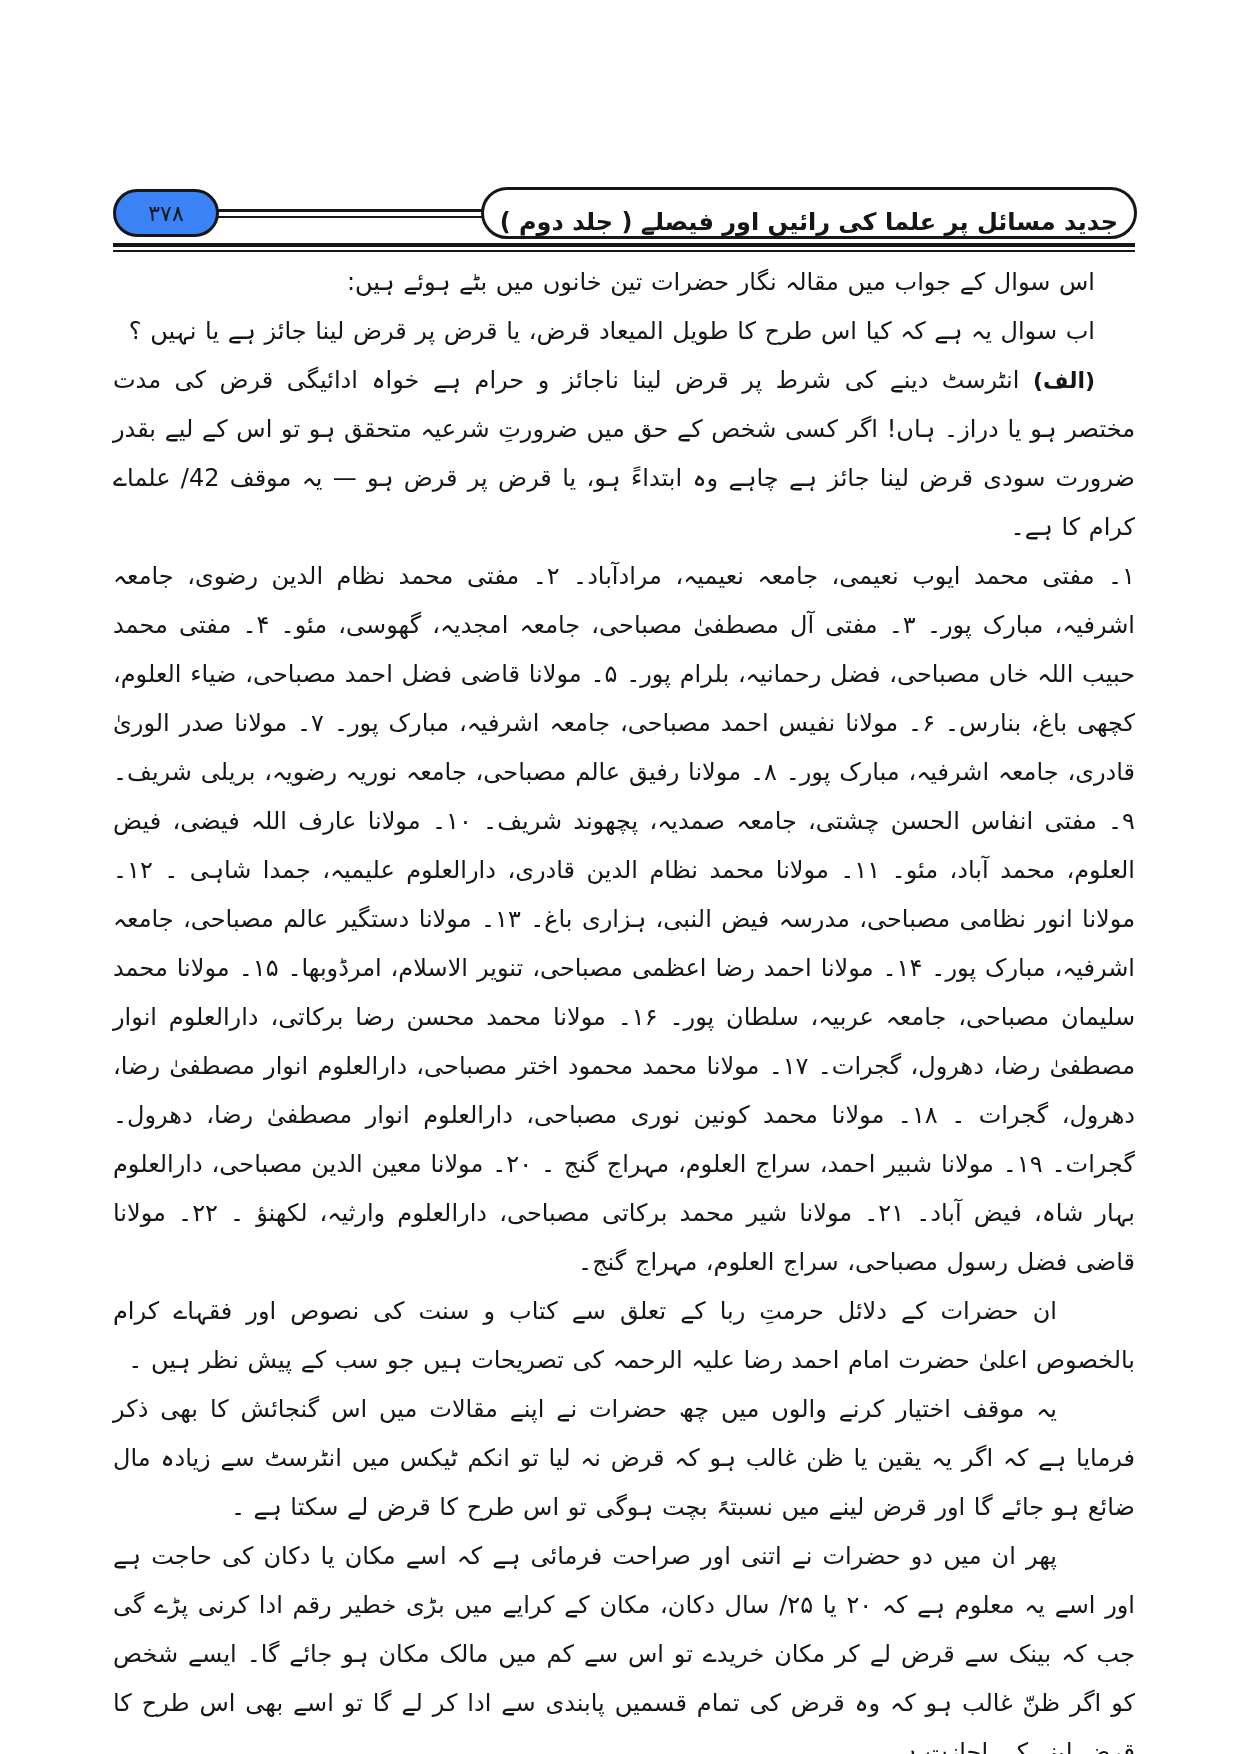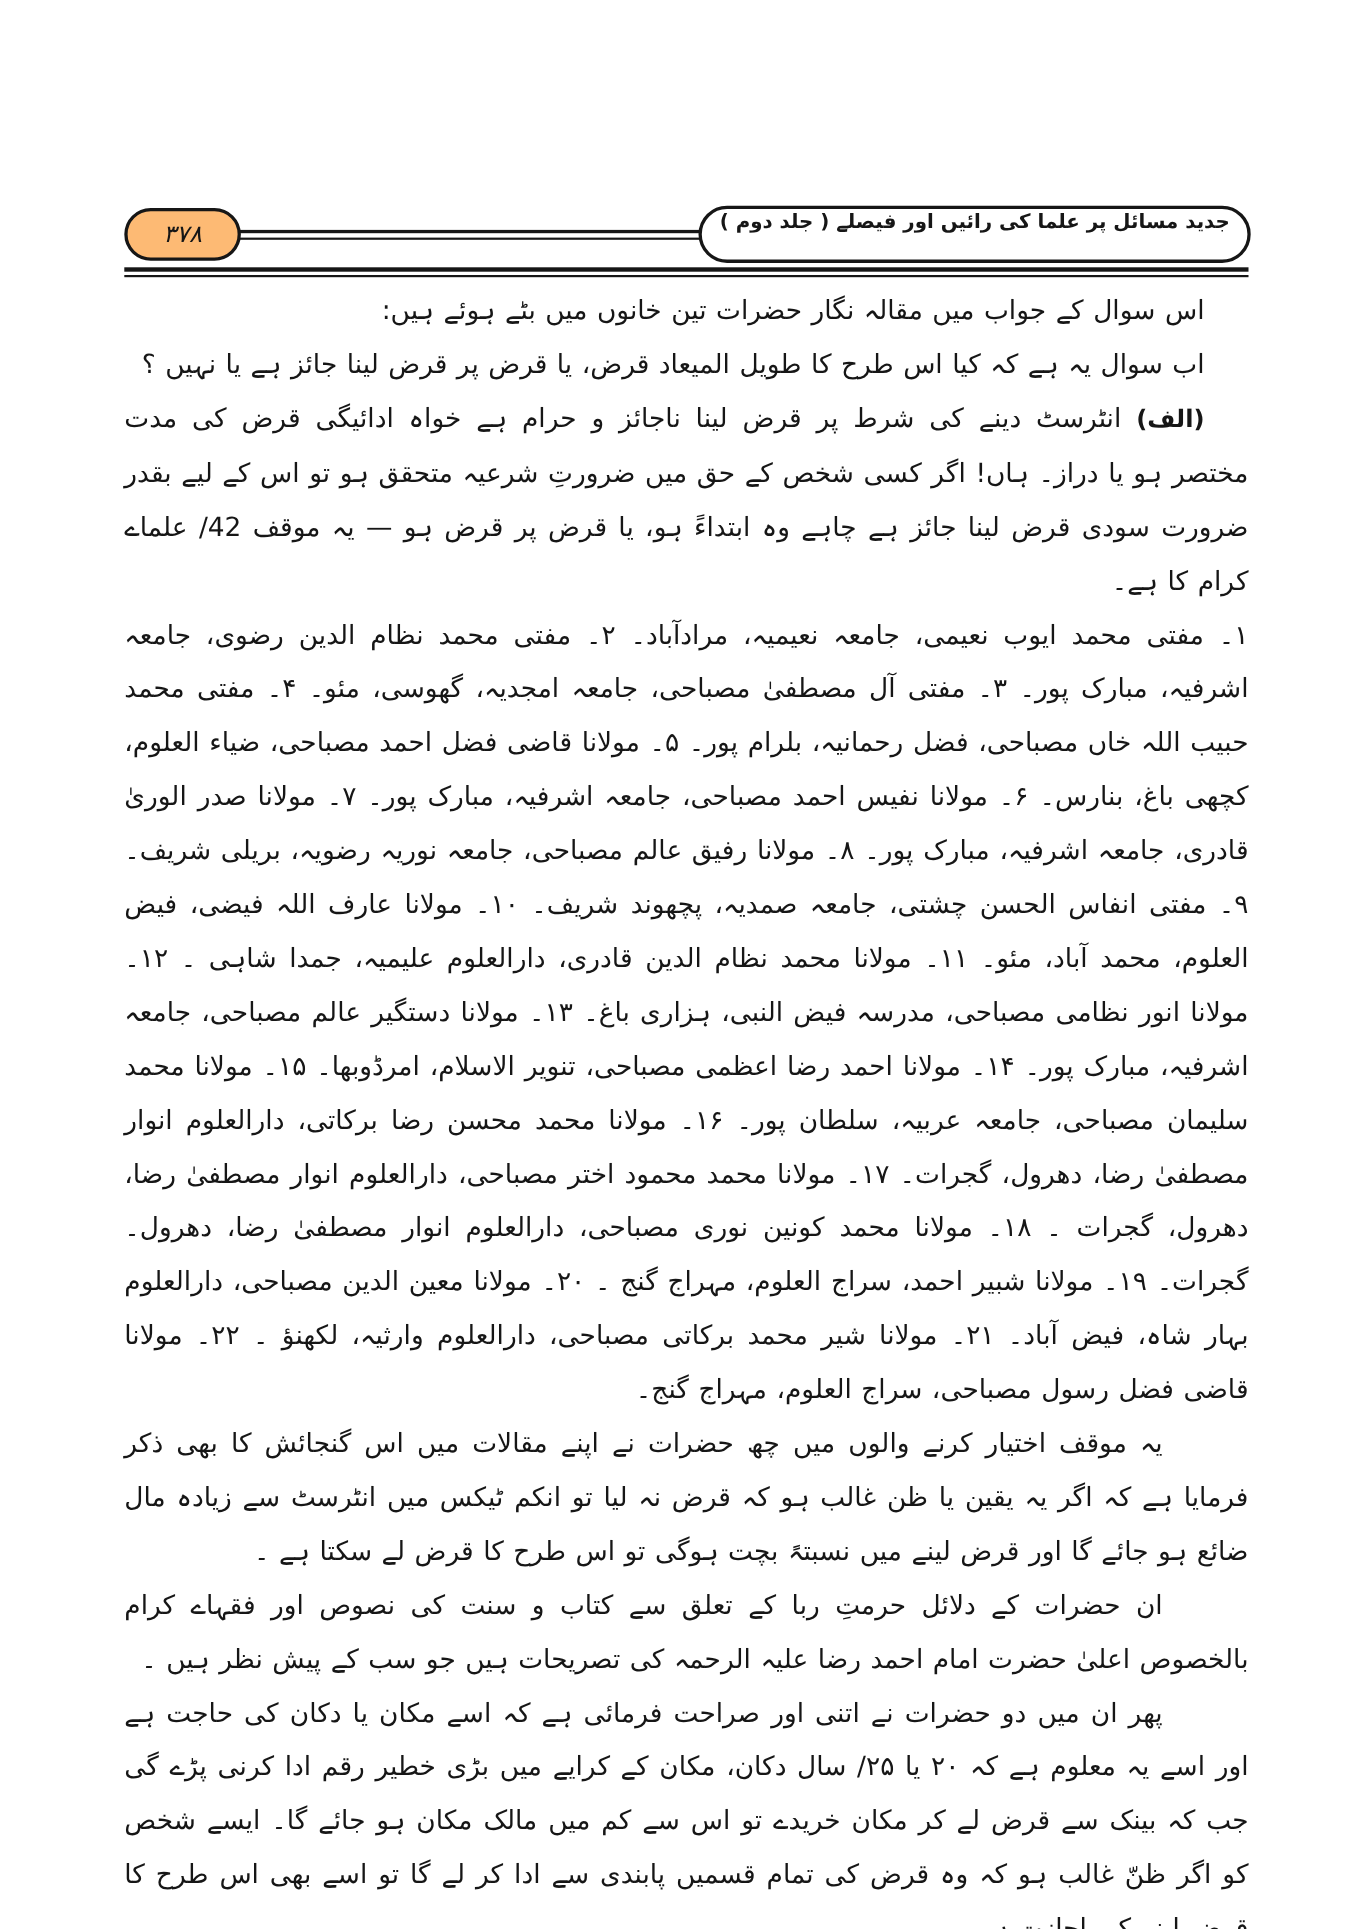--- a/index.html
+++ b/index.html
@@ -23,25 +23,25 @@
     display: flex;
     flex-direction: row;     
     align-items: center;
   }
   .title-pill {
     height: 52px;
     min-width: 372px;
     border: 3px solid #161616;
     border-radius: 30px;
     display: flex;
-    align-items: flex-start;
+    align-items: flex-end;
     justify-content: center;
     padding: 0 16px;
     box-sizing: border-box;
-    font-size: 18px;
+    font-size: 24px;
     font-weight: bold;
     white-space: nowrap;
     background: #ffffff;
     z-index: 2;
   }
   .header-connector {
     flex: 1;
     height: 4px;
     border-top: 3px solid #161616;
     border-bottom: 2px solid #161616;
@@ -51,23 +51,22 @@
   .page-pill {
     height: 48px;
     width: 106px;
     border: 3px solid #161616;
     border-radius: 26px;
     display: flex;
     align-items: center;
     justify-content: center;
     box-sizing: border-box;
     font-size: 22px;
-    background: #fdba74;
+    background: #3b82f6;
     z-index: 2;
-    font-style: italic;
   }
   .header-rule {
     position: absolute;
     top: 243px;
     right: 105px;
     left: 113px;
     height: 3px;
     border-top: 4px solid #161616;
     border-bottom: 2px solid #161616;
   }
@@ -109,20 +108,20 @@
   <div class="text-block">
     <p class="para indent">اس سوال کے جواب میں مقالہ نگار حضرات تین خانوں میں بٹے ہوئے ہیں:</p>
 
     <p class="para indent">اب سوال یہ ہے کہ کیا اس طرح کا طویل المیعاد قرض، یا قرض پر قرض لینا جائز ہے یا نہیں ؟</p>
 
     <p class="para indent"><b class="lead">(الف)</b> <span>انٹرسٹ دینے کی شرط پر قرض لینا ناجائز و حرام ہے خواہ ادائیگی قرض کی مدت مختصر ہو یا دراز۔ ہاں! اگر کسی شخص کے حق میں ضرورتِ شرعیہ متحقق ہو تو اس کے لیے بقدر ضرورت سودی قرض لینا جائز ہے چاہے وہ ابتداءً ہو، یا قرض پر قرض ہو — یہ موقف 42/ علماے کرام کا ہے۔</span></p>
 
 
     <p class="para">۱۔ مفتی محمد ایوب نعیمی، جامعہ نعیمیہ، مرادآباد۔ ۲۔ مفتی محمد نظام الدین رضوی، جامعہ اشرفیہ، مبارک پور۔ ۳۔ مفتی آل مصطفیٰ مصباحی، جامعہ امجدیہ، گھوسی، مئو۔ ۴۔ مفتی محمد حبیب اللہ خاں مصباحی، فضل رحمانیہ، بلرام پور۔ ۵۔ مولانا قاضی فضل احمد مصباحی، ضیاء العلوم، کچھی باغ، بنارس۔ ۶۔ مولانا نفیس احمد مصباحی، جامعہ اشرفیہ، مبارک پور۔ ۷۔ مولانا صدر الوریٰ قادری، جامعہ اشرفیہ، مبارک پور۔ ۸۔ مولانا رفیق عالم مصباحی، جامعہ نوریہ رضویہ، بریلی شریف۔ ۹۔ مفتی انفاس الحسن چشتی، جامعہ صمدیہ، پچھوند شریف۔ ۱۰۔ مولانا عارف اللہ فیضی، فیض العلوم، محمد آباد، مئو۔ ۱۱۔ مولانا محمد نظام الدین قادری، دارالعلوم علیمیہ، جمدا شاہی ۔ ۱۲۔ مولانا انور نظامی مصباحی، مدرسہ فیض النبی، ہزاری باغ۔ ۱۳۔ مولانا دستگیر عالم مصباحی، جامعہ اشرفیہ، مبارک پور۔ ۱۴۔ مولانا احمد رضا اعظمی مصباحی، تنویر الاسلام، امرڈوبھا۔ ۱۵۔ مولانا محمد سلیمان مصباحی، جامعہ عربیہ، سلطان پور۔ ۱۶۔ مولانا محمد محسن رضا برکاتی، دارالعلوم انوار مصطفیٰ رضا، دھرول، گجرات۔ ۱۷۔ مولانا محمد محمود اختر مصباحی، دارالعلوم انوار مصطفیٰ رضا، دھرول، گجرات ۔ ۱۸۔ مولانا محمد کونین نوری مصباحی، دارالعلوم انوار مصطفیٰ رضا، دھرول۔ گجرات۔ ۱۹۔ مولانا شبیر احمد، سراج العلوم، مہراج گنج ۔ ۲۰۔ مولانا معین الدین مصباحی، دارالعلوم بہار شاہ، فیض آباد۔ ۲۱۔ مولانا شیر محمد برکاتی مصباحی، دارالعلوم وارثیہ، لکھنؤ ۔ ۲۲۔ مولانا قاضی فضل رسول مصباحی، سراج العلوم، مہراج گنج۔</p>
 
+    <p class="para indent2">ان حضرات کے دلائل حرمتِ ربا کے تعلق سے کتاب و سنت کی نصوص اور فقہاے کرام بالخصوص اعلیٰ حضرت امام احمد رضا علیہ الرحمہ کی تصریحات ہیں جو سب کے پیش نظر ہیں ۔</p>
+
     <p class="para indent2">یہ موقف اختیار کرنے والوں میں چھ حضرات نے اپنے مقالات میں اس گنجائش کا بھی ذکر فرمایا ہے کہ اگر یہ یقین یا ظن غالب ہو کہ قرض نہ لیا تو انکم ٹیکس میں انٹرسٹ سے زیادہ مال ضائع ہو جائے گا اور قرض لینے میں نسبتہً بچت ہوگی تو اس طرح کا قرض لے سکتا ہے ۔</p>
-
-    <p class="para indent2">ان حضرات کے دلائل حرمتِ ربا کے تعلق سے کتاب و سنت کی نصوص اور فقہاے کرام بالخصوص اعلیٰ حضرت امام احمد رضا علیہ الرحمہ کی تصریحات ہیں جو سب کے پیش نظر ہیں ۔</p>
 
     <p class="para indent2">پھر ان میں دو حضرات نے اتنی اور صراحت فرمائی ہے کہ اسے مکان یا دکان کی حاجت ہے اور اسے یہ معلوم ہے کہ ۲۰ یا ۲۵/ سال دکان، مکان کے کرایے میں بڑی خطیر رقم ادا کرنی پڑے گی جب کہ بینک سے قرض لے کر مکان خریدے تو اس سے کم میں مالک مکان ہو جائے گا۔ ایسے شخص کو اگر ظنّ غالب ہو کہ وہ قرض کی تمام قسمیں پابندی سے ادا کر لے گا تو اسے بھی اس طرح کا قرض لینے کی اجازت ہے ۔</p>
   </div>
 
 </div>
 
 </body></html>

